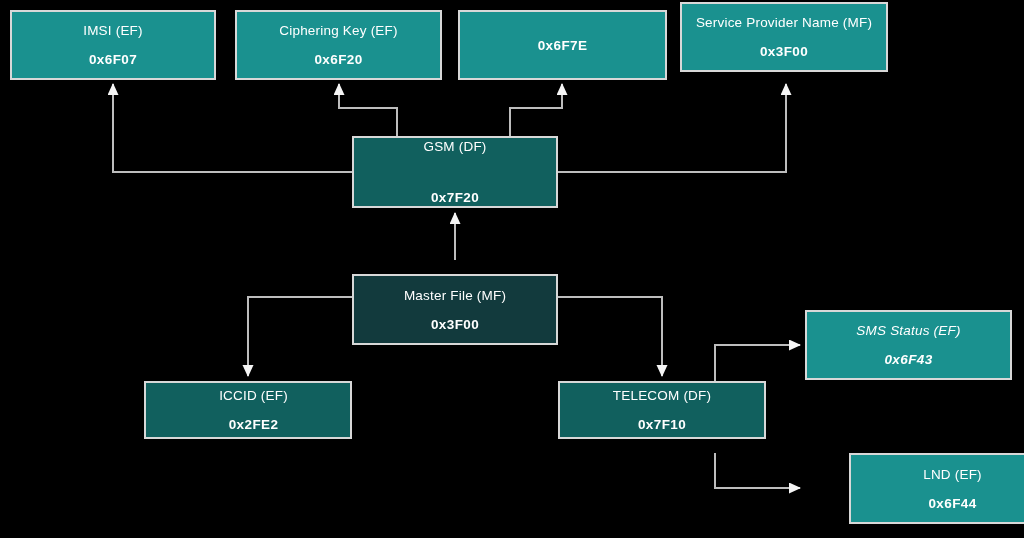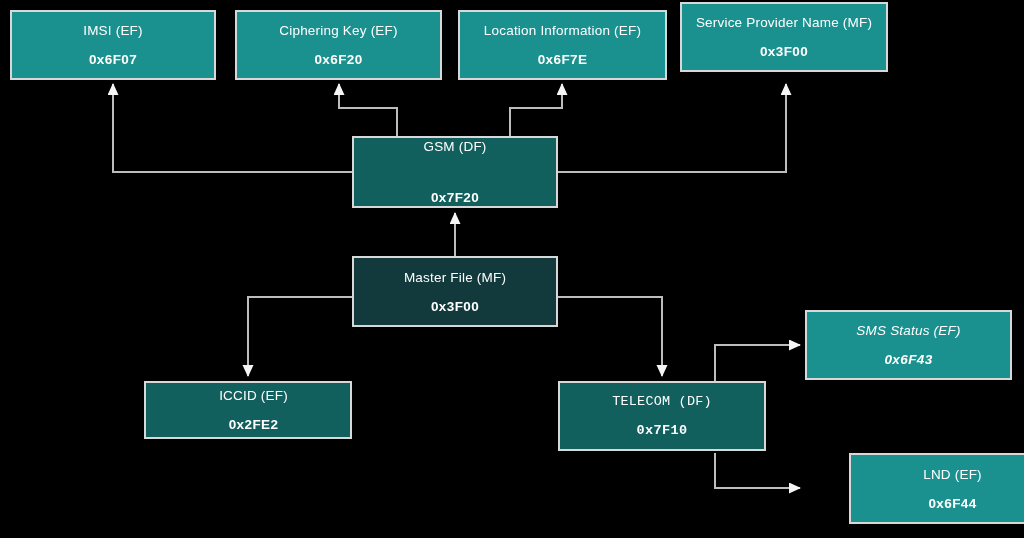--- a/index.html
+++ b/index.html
@@ -54,23 +54,23 @@
   .ef { background: #1a918f; }
   .df { background: #11605e; }
   .mf { background: #123a3d; }
 
   
   .pos-imsi     { left: 10px;  top: 10px;  width: 206px; height: 70px; }
   .pos-ck       { left: 235px; top: 10px;  width: 207px; height: 70px; }
   .pos-li       { left: 458px; top: 10px;  width: 209px; height: 70px; }
   .pos-spn      { left: 680px; top: 2px;  width: 208px; height: 70px; }
   .pos-gsm      { left: 352px; top: 136px; width: 206px; height: 72px; justify-content: space-between; }
-  .pos-mf       { left: 352px; top: 256px; width: 206px; height: 71px; }
+  .pos-mf       { left: 352px; top: 274px; width: 206px; height: 71px; }
   .pos-iccid    { left: 144px; top: 381px; width: 208px; height: 58px; padding-left: 11px; }
-  .pos-telecom  { left: 558px; top: 381px; width: 208px; height: 70px; font-family: Liberation Mono, monospace; }
+  .pos-telecom  { left: 558px; top: 381px; width: 208px; height: 58px; }
   .pos-sms      { left: 805px; top: 310px; width: 207px; height: 70px; font-style: italic; }
   .pos-lnd      { left: 849px; top: 453px; width: 207px; height: 71px; }
 </style>
 </head>
 <body>
 
 <div class="canvas">
 
   <svg class="connectors" width="1024" height="538" viewBox="0 0 1024 538" aria-hidden="true">
     <defs>
@@ -93,21 +93,20 @@
     <div class="node-label">IMSI (EF)</div>
     <div class="node-code">0x6F07</div>
   </div>
 
   <div class="node ef pos-ck">
     <div class="node-label">Ciphering Key (EF)</div>
     <div class="node-code">0x6F20</div>
   </div>
 
   <div class="node ef pos-li">
-    <div class="node-label">Location Information (EF)</div>
     <div class="node-code">0x6F7E</div>
   </div>
 
   <div class="node ef pos-spn">
     <div class="node-label">Service Provider Name (MF)</div>
     <div class="node-code">0x3F00</div>
   </div>
 
   <div class="node df pos-gsm">
     <div class="node-label">GSM (DF)</div>

